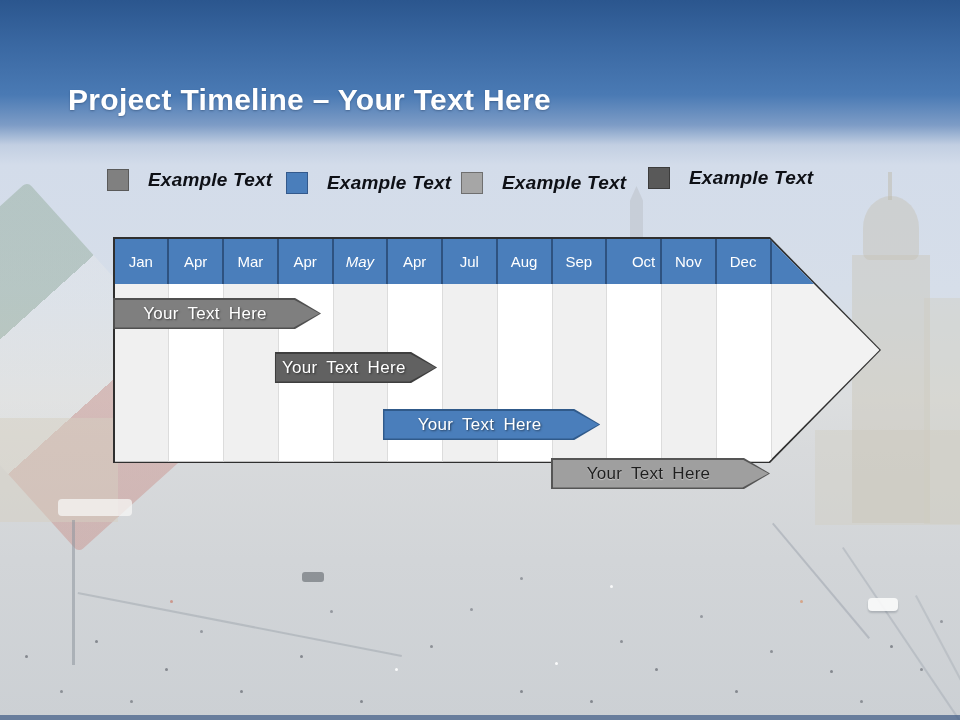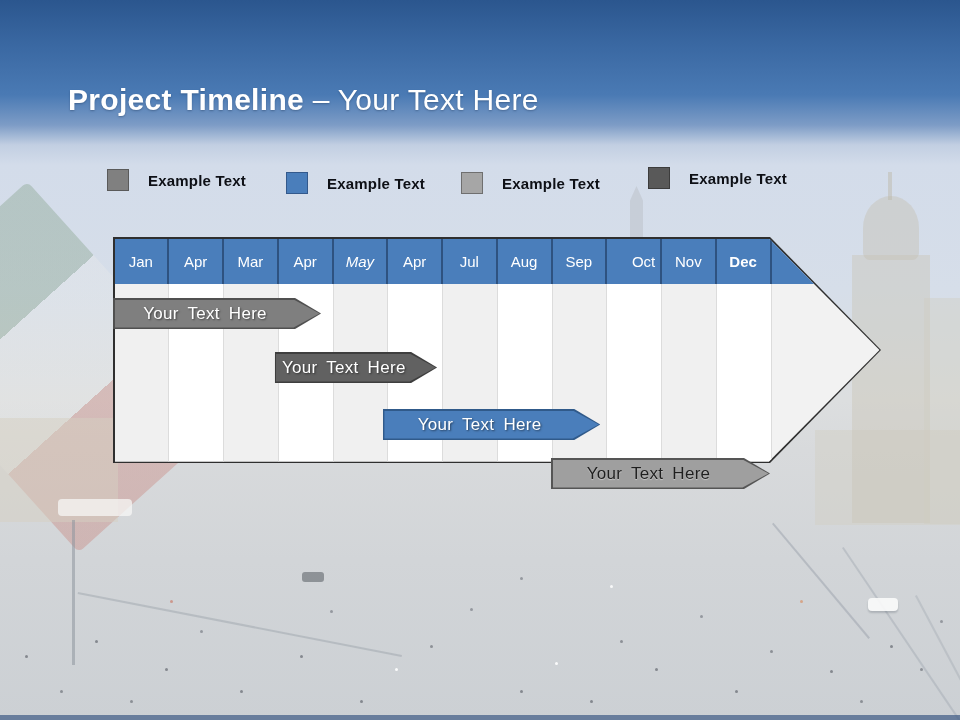--- a/index.html
+++ b/index.html
@@ -55,31 +55,31 @@
   .dark-car{left:302px;top:572px;width:22px;height:10px;background:#4a4f55;border-radius:3px;opacity:.5;}
   .bottom-strip{left:0;bottom:0;width:960px;height:5px;background:#3d5a85;opacity:.7;}
 
   
   .title{
     position:absolute;left:68px;top:60px;z-index:5;
     color:#ffffff;font-size:30px;line-height:40px;letter-spacing:.3px;
     text-shadow:0 1px 2px rgba(20,40,70,.35);white-space:nowrap;
   }
   .title .t-main{font-weight:bold;}
-  .title .t-suffix{font-weight:normal;}
+  .title .t-suffix{font-weight:bold;}
 
   
   .legend{position:absolute;left:0;top:0;width:960px;height:0;z-index:5;}
   .legend-item{position:absolute;display:flex;align-items:center;gap:19px;}
   .legend-item:nth-child(1){left:107px;top:169px;}
   .legend-item:nth-child(2){left:286px;top:172px;}
   .legend-item:nth-child(3){left:461px;top:172px;}
   .legend-item:nth-child(4){left:648px;top:167px;}
   .swatch{width:22px;height:22px;border:1.5px solid #555;box-sizing:border-box;}
-  .legend-label{font-size:15px;font-weight:bold;color:#0e1016;letter-spacing:.2px;}
+  .legend-label{font-size:19px;font-weight:bold;color:#0e1016;letter-spacing:.2px;font-style:italic;}
 
   
   .timeline{position:absolute;left:113px;top:237px;width:768px;height:226px;z-index:4;}
   .arrow-outer{
     position:absolute;inset:0;background:#2f2f2f;
     clip-path:polygon(0 0,85.55% 0,100% 50%,85.55% 100%,0 100%);
     filter:drop-shadow(2px 5px 5px rgba(80,90,105,.45));
   }
   .arrow-inner{
     position:absolute;inset:1.5px;background:#f2f2f2;
@@ -172,21 +172,21 @@
             <div class="month-cell" style="border-right-color: rgb(46, 82, 128);">Apr</div>
             <div class="month-cell" style="border-right-color: rgb(46, 82, 128);">Mar</div>
             <div class="month-cell" style="border-right-color: rgb(46, 82, 128);">Apr</div>
             <div class="month-cell" style="border-right-color: rgb(46, 82, 128); font-style: italic;">May</div>
             <div class="month-cell" style="border-right-color: rgb(46, 82, 128);">Apr</div>
             <div class="month-cell" style="border-right-color: rgb(46, 82, 128);">Jul</div>
             <div class="month-cell" style="border-right-color: rgb(46, 82, 128);">Aug</div>
             <div class="month-cell" style="border-right-color: rgb(46, 82, 128);">Sep</div>
             <div class="month-cell" style="border-right-color: rgb(46, 82, 128); padding-left: 20px;">Oct</div>
             <div class="month-cell" style="border-right-color: rgb(46, 82, 128);">Nov</div>
-            <div class="month-cell" style="border-right-color: rgb(46, 82, 128); font-weight: bold;">Dec</div>
+            <div class="month-cell" style="border-right-color: rgb(46, 82, 128);">Dec</div>
           </div>
         <div class="stripes">
             <div class="stripe odd"></div>
             <div class="stripe even"></div>
             <div class="stripe odd"></div>
             <div class="stripe even"></div>
             <div class="stripe odd"></div>
             <div class="stripe even"></div>
             <div class="stripe odd"></div>
             <div class="stripe even"></div>

